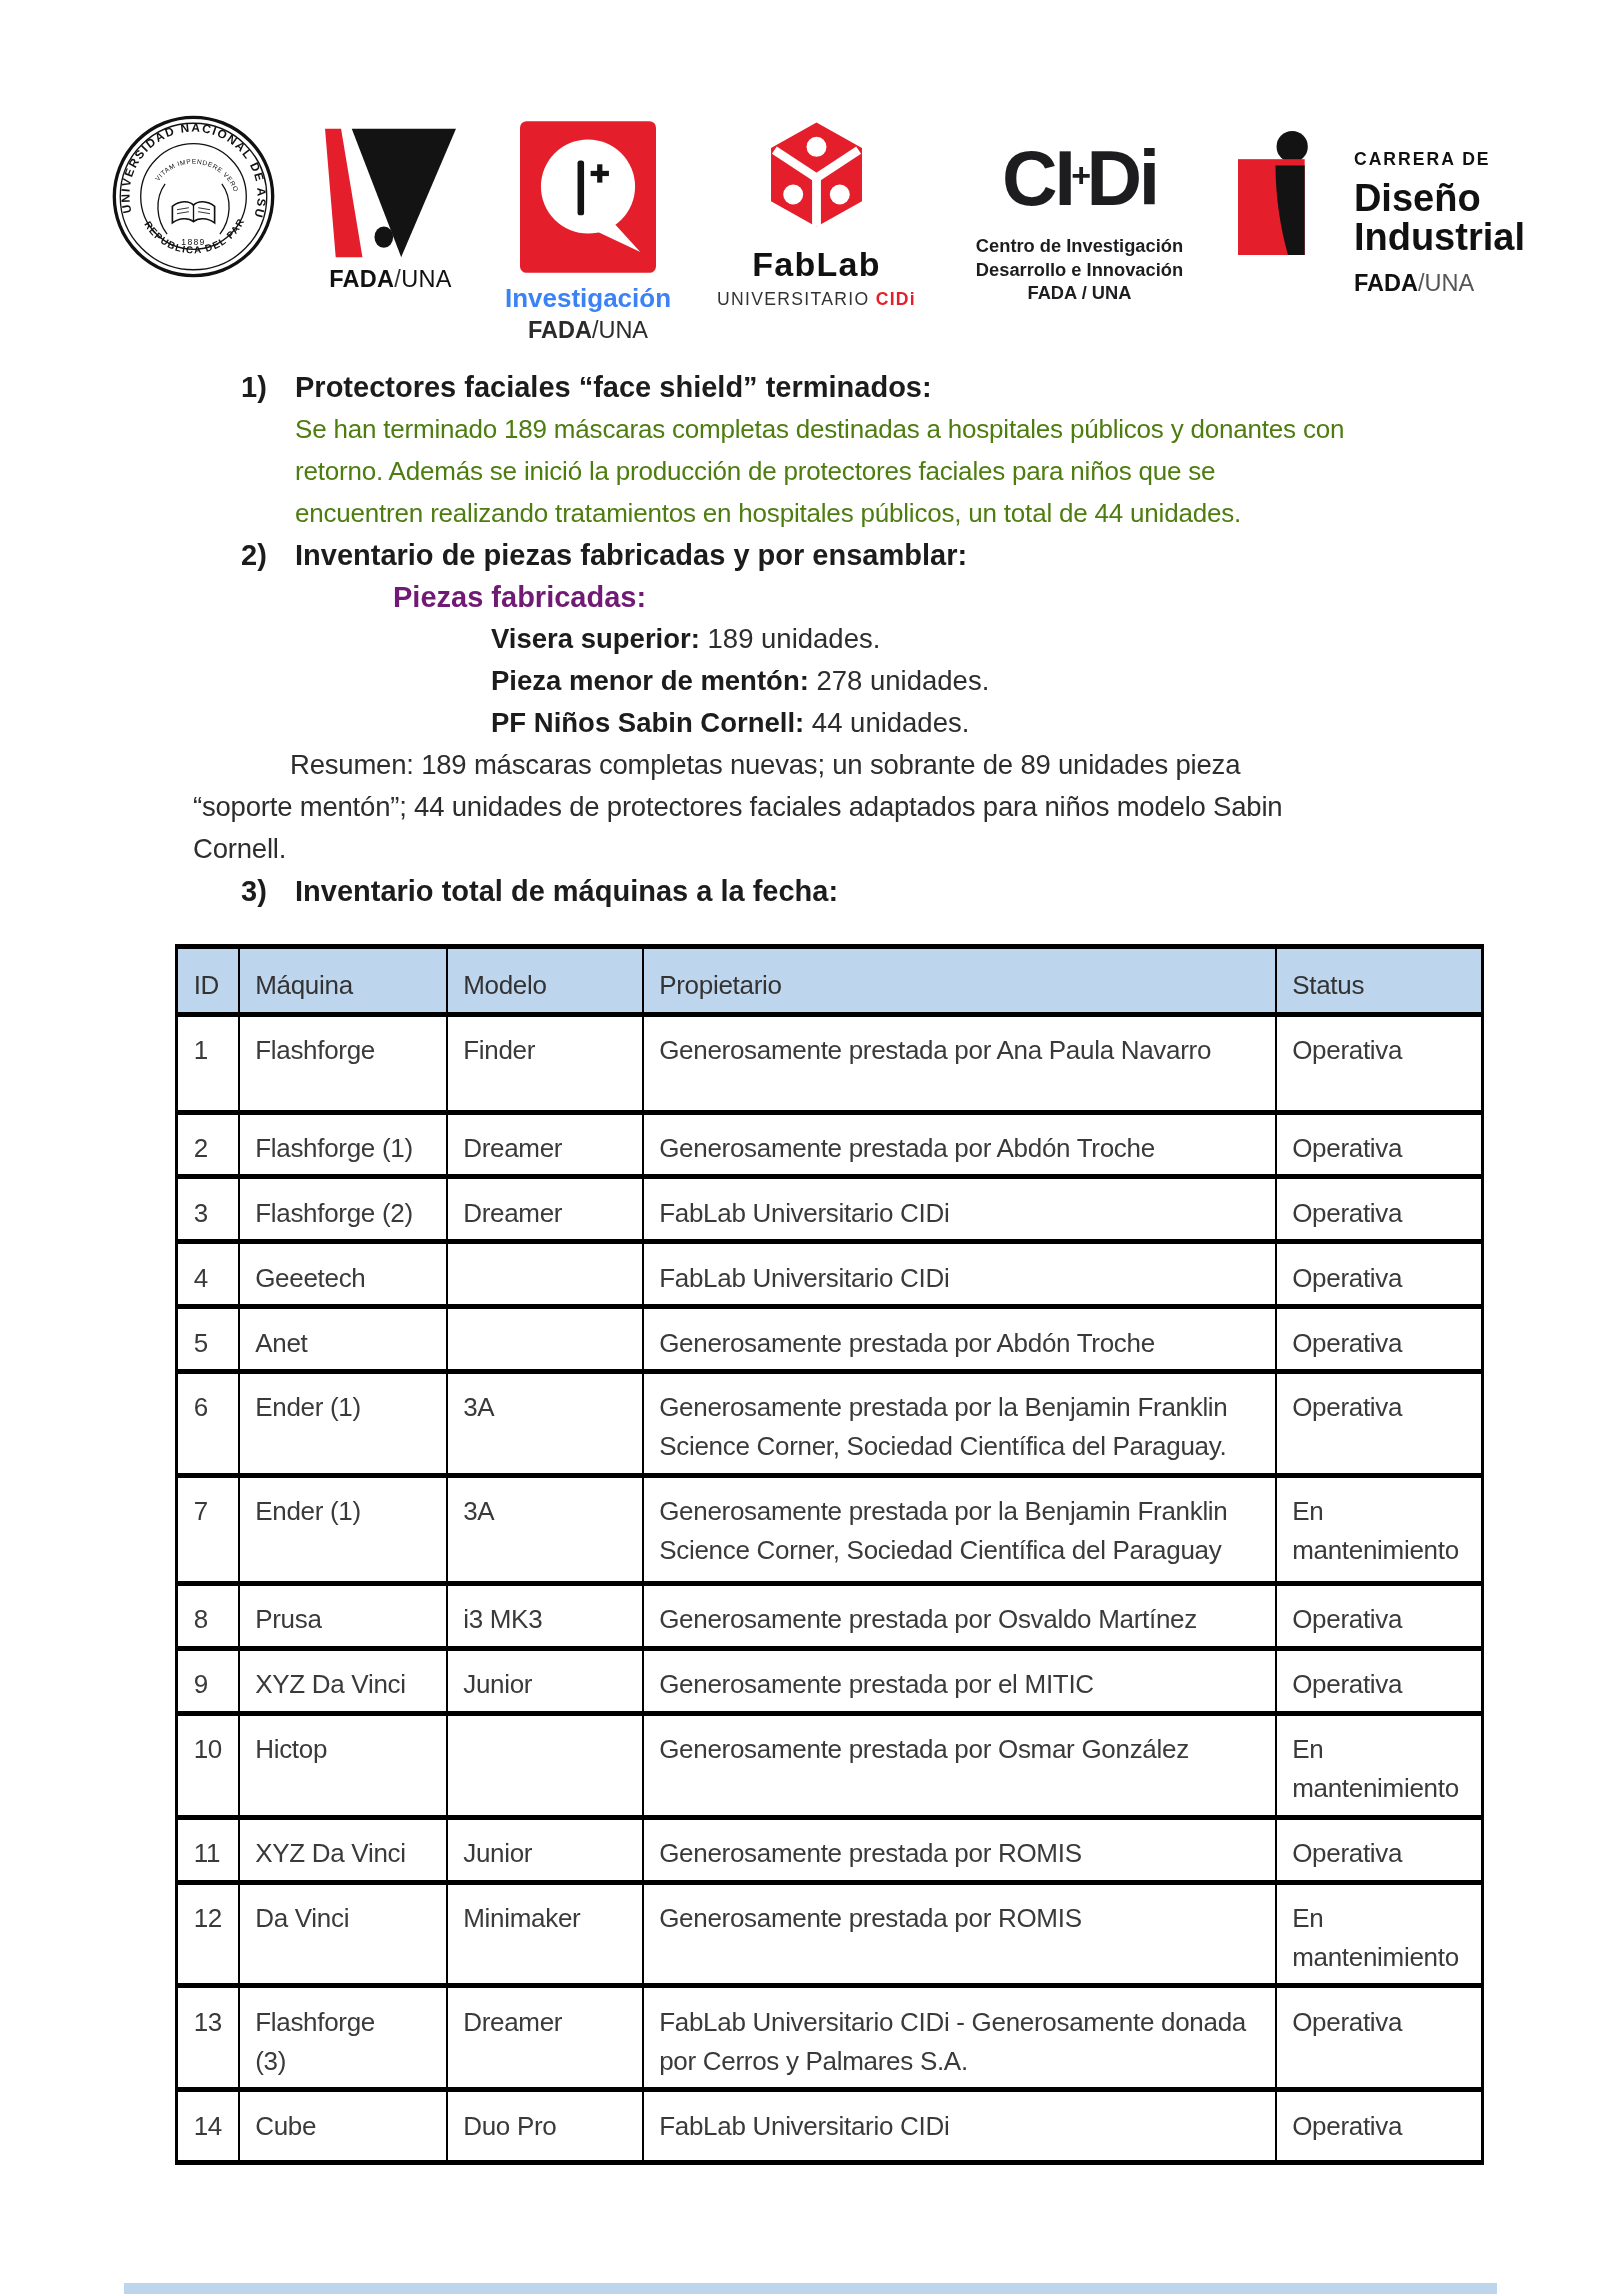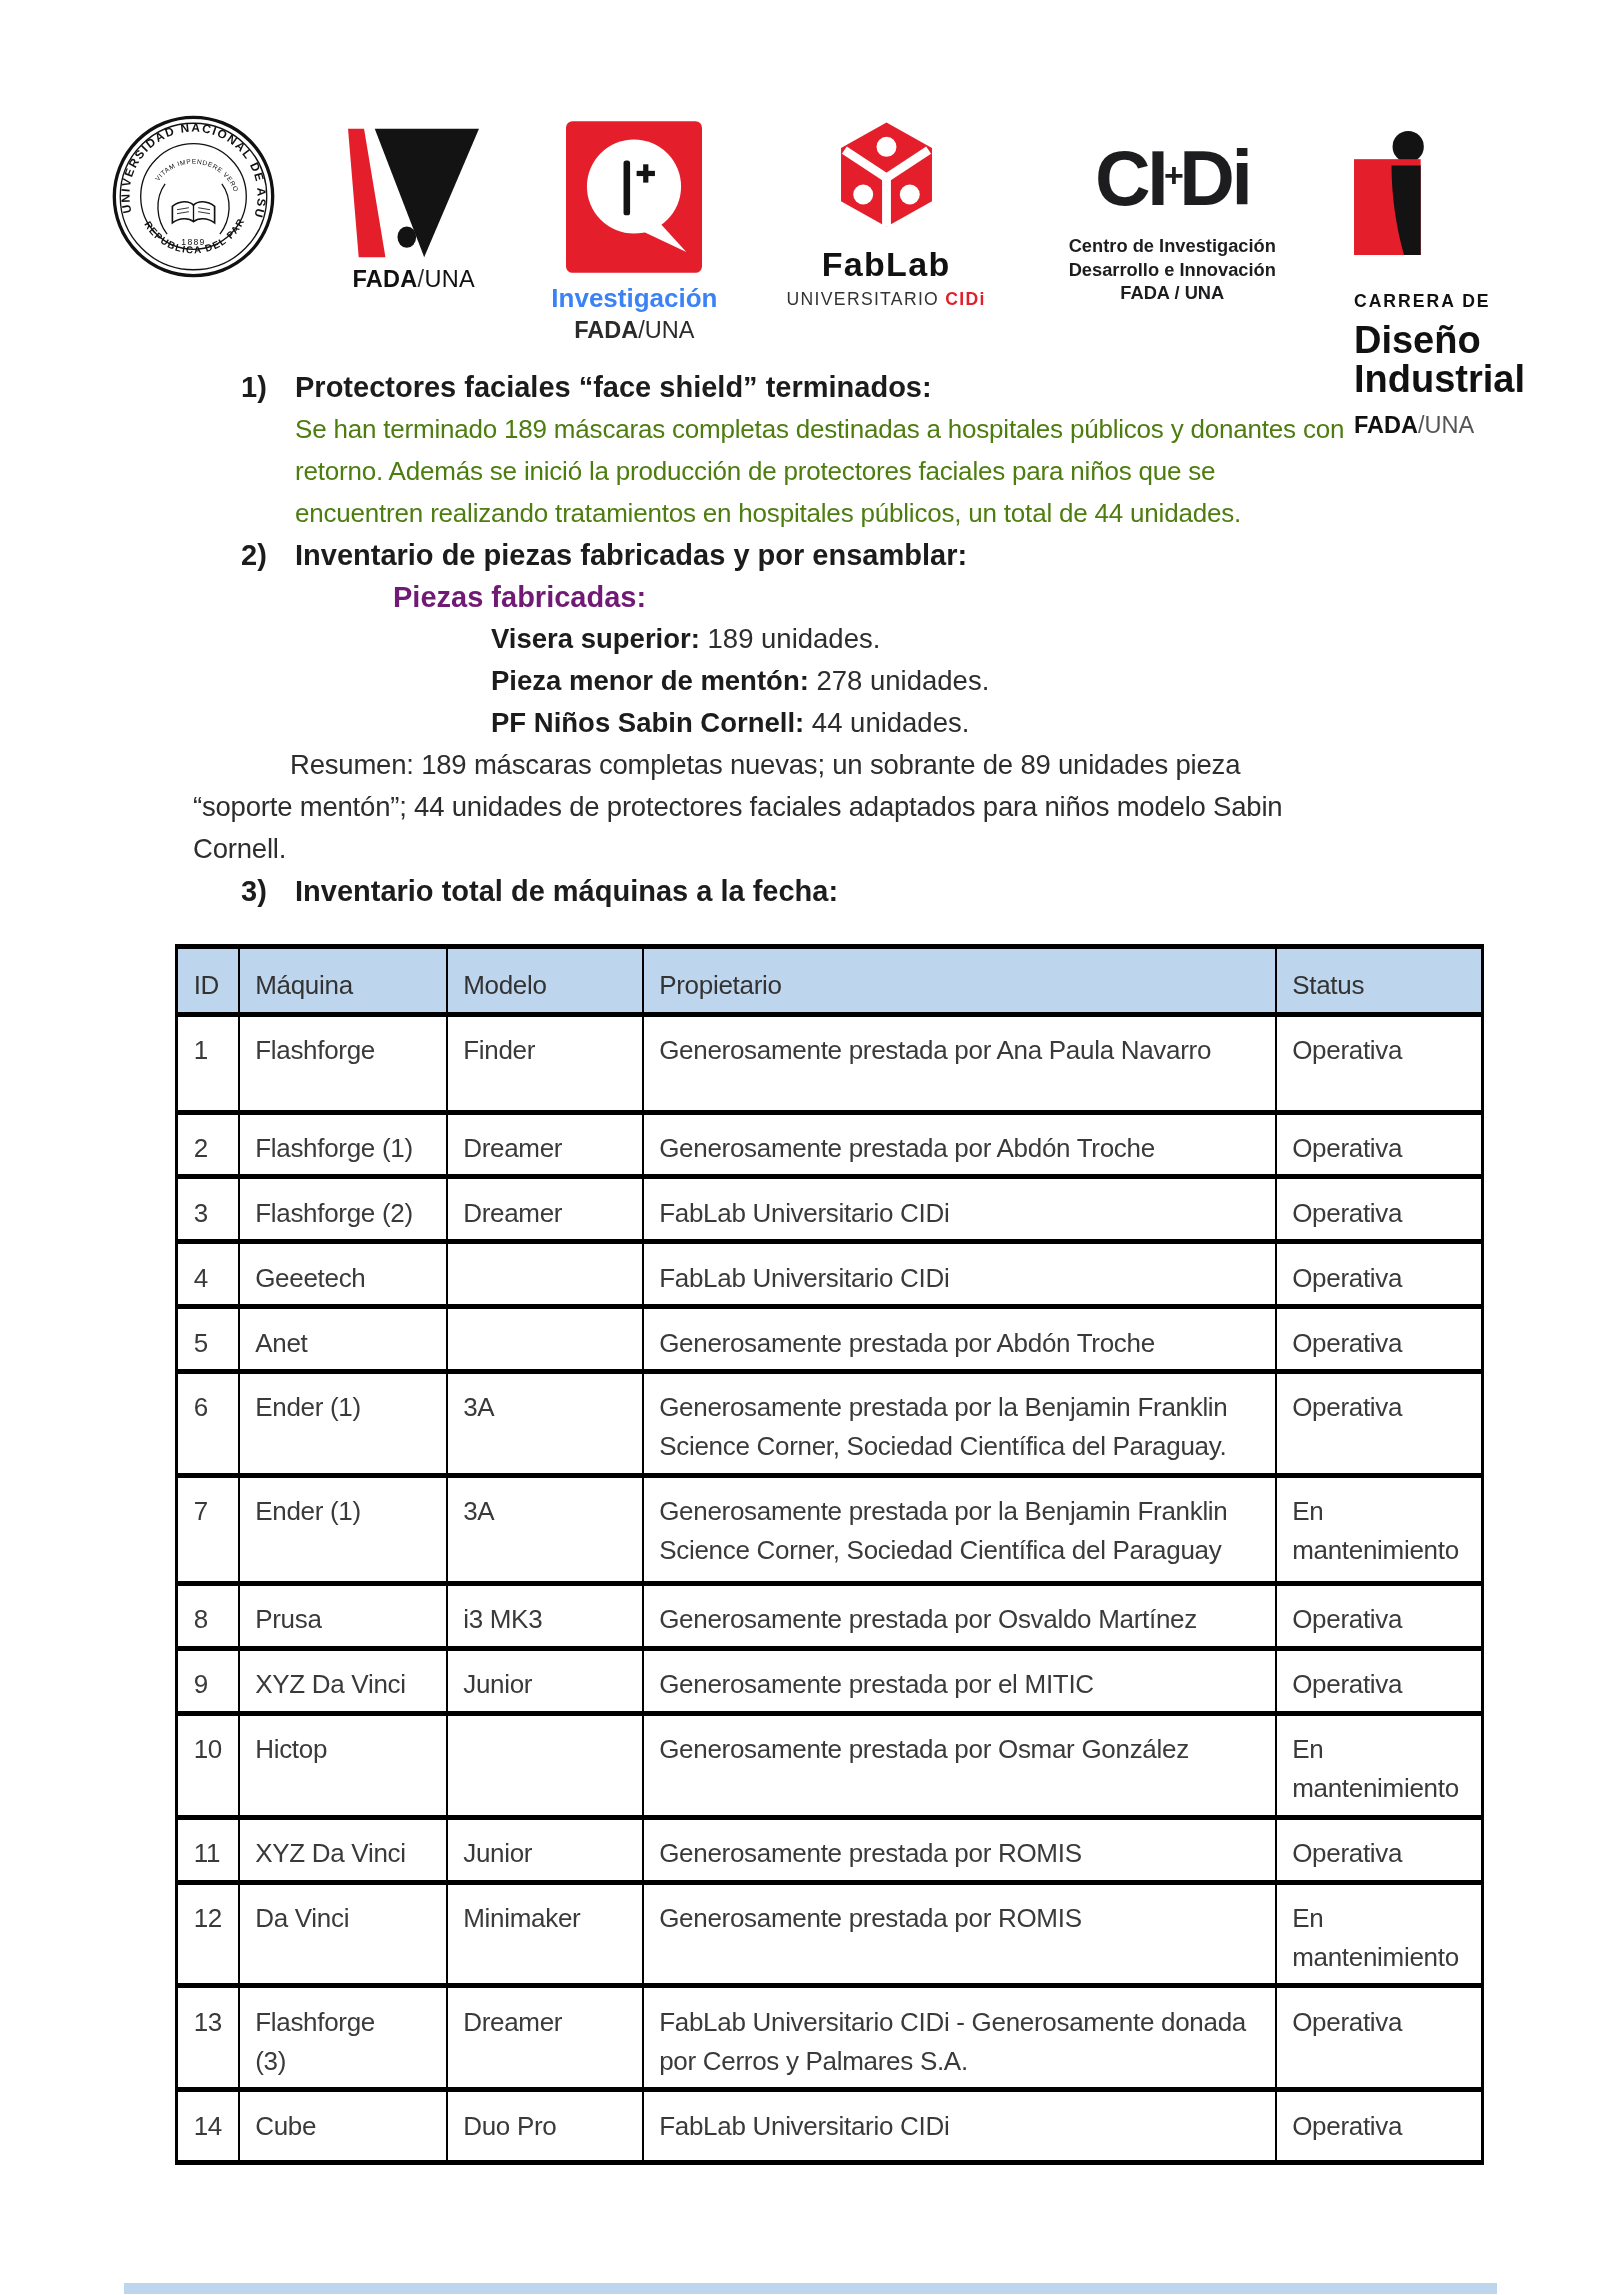--- a/index.html
+++ b/index.html
@@ -28,21 +28,21 @@
   .cidi-word{font-size:77px;font-weight:800;letter-spacing:-3.3px;color:#1d1d20;line-height:1;}
   .cidi-plus{font-size:34px;font-weight:800;vertical-align:18.3px;margin:0 -1.3px;}
   .cidi-lines{margin-top:17px;text-align:center;font-size:18.3px;font-weight:700;
               line-height:23.5px;color:#1d1d20;}
 
   .fablab{margin-top:3.9px;width:209px;}
   .fablab-word{margin-top:5.2px;font-size:34px;font-weight:700;letter-spacing:1.3px;color:#111;}
   .fablab-sub{margin-top:5.2px;font-size:17.6px;letter-spacing:1.3px;color:#333;}
   .fablab-sub b{font-weight:800;}
 
-  .di{margin-top:16.3px;flex-direction:column;align-items:flex-start;gap:17px;}
+  .di{margin-top:16.3px;flex-direction:row;align-items:flex-start;gap:17px;}
   .di-text{padding-top:18.3px;}
   .di-l0{font-size:17.6px;font-weight:800;letter-spacing:2px;color:#111;}
   .di-l1,.di-l2{font-size:38px;font-weight:800;line-height:39px;color:#111;}
   .di-l1{margin-top:9.2px;}
   .di-l3{margin-top:13px;font-size:23.5px;color:#111;}
   .di-l3 b{font-weight:800;}
   .di-l3 .thin{font-weight:300;color:#555;}
 
   
   main{position:absolute;top:366px;left:0;right:0;}

